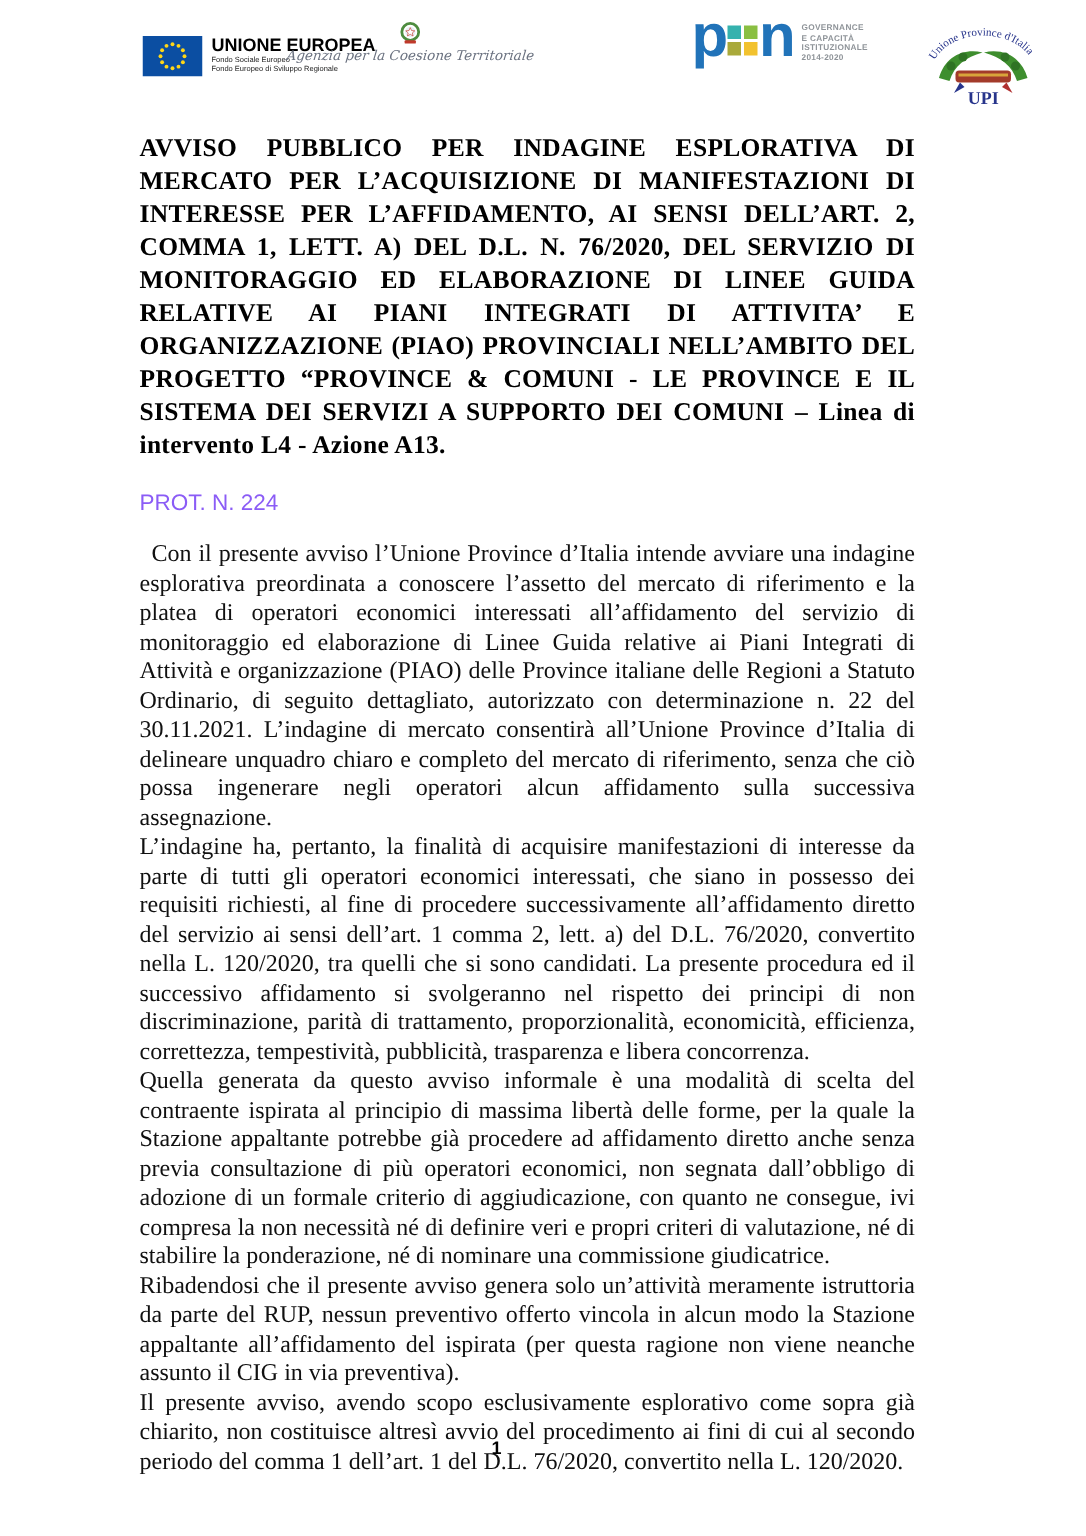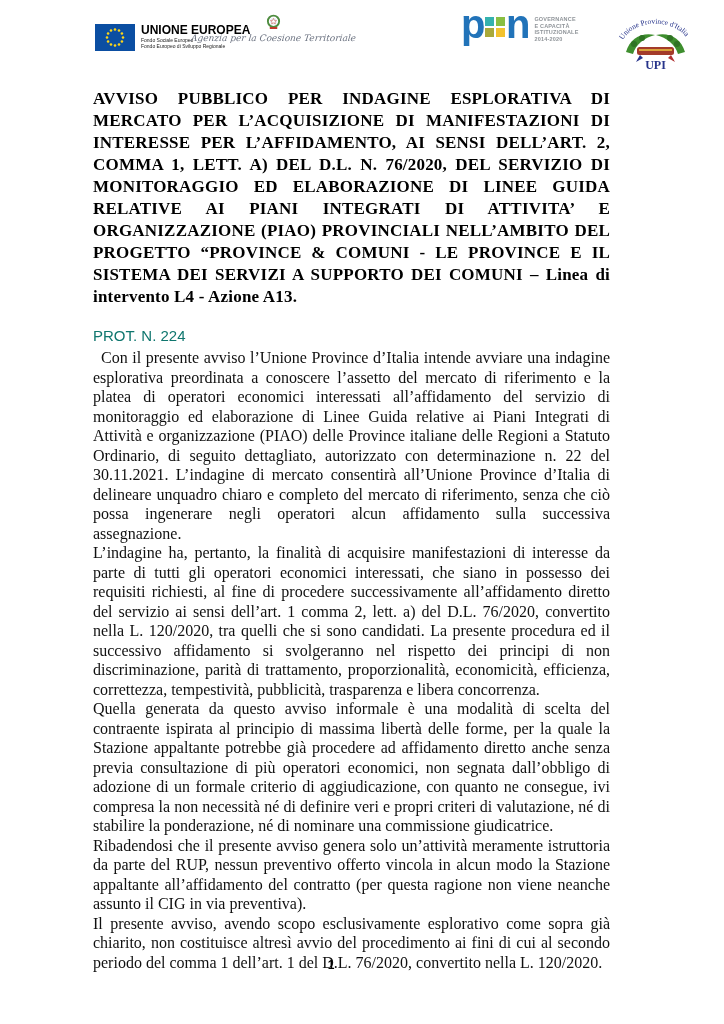--- a/index.html
+++ b/index.html
@@ -51,22 +51,22 @@
 
   
   main{padding:0 52px 0 93px;}
   .title{
     margin:10px 0 0 0;
     font-weight:bold;font-size:17px;line-height:22px;
     text-align:justify;text-align-last:left;
     letter-spacing:.2px;color:#000;
   }
   .prot{
-    margin:19px 0 4px 0;
-    font-family:"Liberation Sans",sans-serif;font-size:15px;color:#0f766e;
+    margin:19px 0 16px 0;
+    font-family:"Liberation Sans",sans-serif;font-size:15px;color:#8b5cf6;
   }
   .body-text{
     font-size:16px;line-height:19.5px;
     text-align:justify;color:#101010;
   }
   .body-text p{margin:0;}
   .body-text p.first{text-indent:8px;}
 
   footer{
     position:absolute;left:0;right:0;bottom:52px;text-align:center;
@@ -161,21 +161,21 @@
 
   <main>
     <h1 class="title">AVVISO PUBBLICO PER INDAGINE ESPLORATIVA DI MERCATO PER L’ACQUISIZIONE DI MANIFESTAZIONI DI INTERESSE PER L’AFFIDAMENTO, AI SENSI DELL’ART. 2, COMMA 1, LETT. A) DEL D.L. N. 76/2020, DEL SERVIZIO DI MONITORAGGIO ED ELABORAZIONE DI LINEE GUIDA RELATIVE AI PIANI INTEGRATI DI ATTIVITA’ E ORGANIZZAZIONE (PIAO) PROVINCIALI NELL’AMBITO DEL PROGETTO “PROVINCE &amp; COMUNI - LE PROVINCE E IL SISTEMA DEI SERVIZI A SUPPORTO DEI COMUNI – Linea di intervento L4 - Azione A13.</h1>
 
     <p class="prot">PROT. N. 224</p>
 
     <div class="body-text">
       <p class="first">Con il presente avviso l’Unione Province d’Italia intende avviare una indagine esplorativa preordinata a conoscere l’assetto del mercato di riferimento e la platea di operatori economici interessati all’affidamento del servizio di monitoraggio ed elaborazione di Linee Guida relative ai Piani Integrati di Attività e organizzazione (PIAO) delle Province italiane delle Regioni a Statuto Ordinario, di seguito dettagliato, autorizzato con determinazione n. 22 del 30.11.2021. L’indagine di mercato consentirà all’Unione Province d’Italia di delineare unquadro chiaro e completo del mercato di riferimento, senza che ciò possa ingenerare negli operatori alcun affidamento sulla successiva assegnazione.</p>
       <p>L’indagine ha, pertanto, la finalità di acquisire manifestazioni di interesse da parte di tutti gli operatori economici interessati, che siano in possesso dei requisiti richiesti, al fine di procedere successivamente all’affidamento diretto del servizio ai sensi dell’art. 1 comma 2, lett. a) del D.L. 76/2020, convertito nella L. 120/2020, tra quelli che si sono candidati. La presente procedura ed il successivo affidamento si svolgeranno nel rispetto dei principi di non discriminazione, parità di trattamento, proporzionalità, economicità, efficienza, correttezza, tempestività, pubblicità, trasparenza e libera concorrenza.</p>
       <p>Quella generata da questo avviso informale è una modalità di scelta del contraente ispirata al principio di massima libertà delle forme, per la quale la Stazione appaltante potrebbe già procedere ad affidamento diretto anche senza previa consultazione di più operatori economici, non segnata dall’obbligo di adozione di un formale criterio di aggiudicazione, con quanto ne consegue, ivi compresa la non necessità né di definire veri e propri criteri di valutazione, né di stabilire la ponderazione, né di nominare una commissione giudicatrice.</p>
-      <p>Ribadendosi che il presente avviso genera solo un’attività meramente istruttoria da parte del RUP, nessun preventivo offerto vincola in alcun modo la Stazione appaltante all’affidamento del contratto (per questa ragione non viene neanche assunto il CIG in via preventiva).</p>
+      <p>Ribadendosi che il presente avviso genera solo un’attività meramente istruttoria da parte del RUP, nessun preventivo offerto vincola in alcun modo la Stazione appaltante all’affidamento del ispirata (per questa ragione non viene neanche assunto il CIG in via preventiva).</p>
       <p>Il presente avviso, avendo scopo esclusivamente esplorativo come sopra già chiarito, non costituisce altresì avvio del procedimento ai fini di cui al secondo periodo del comma 1 dell’art. 1 del D.L. 76/2020, convertito nella L. 120/2020.</p>
     </div>
   </main>
 
   <footer>
     <span>1</span>
   </footer>
 
 </div>
 

